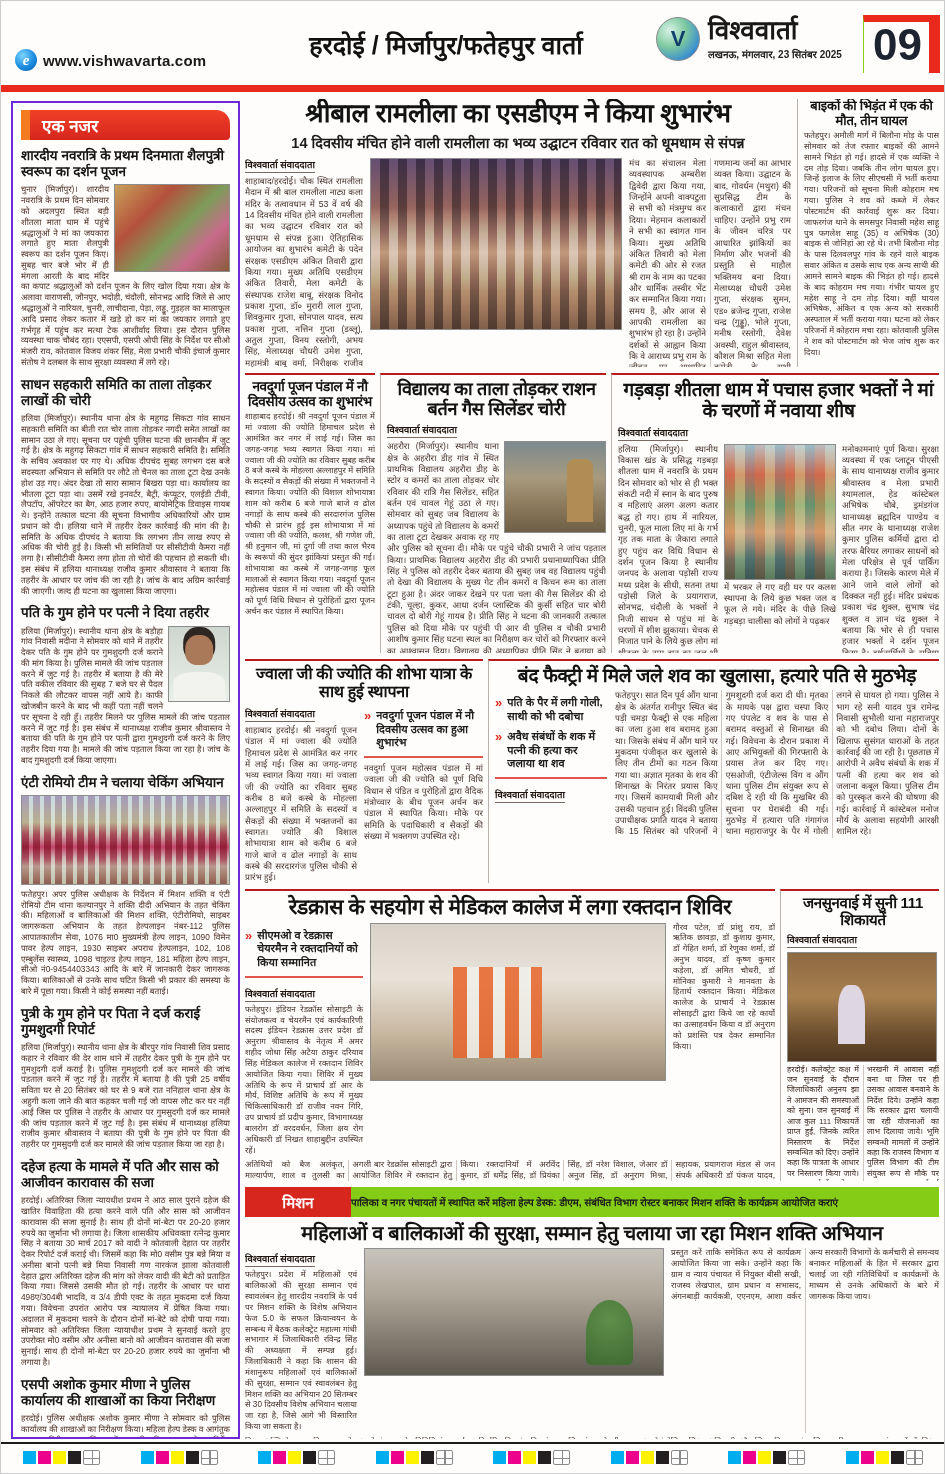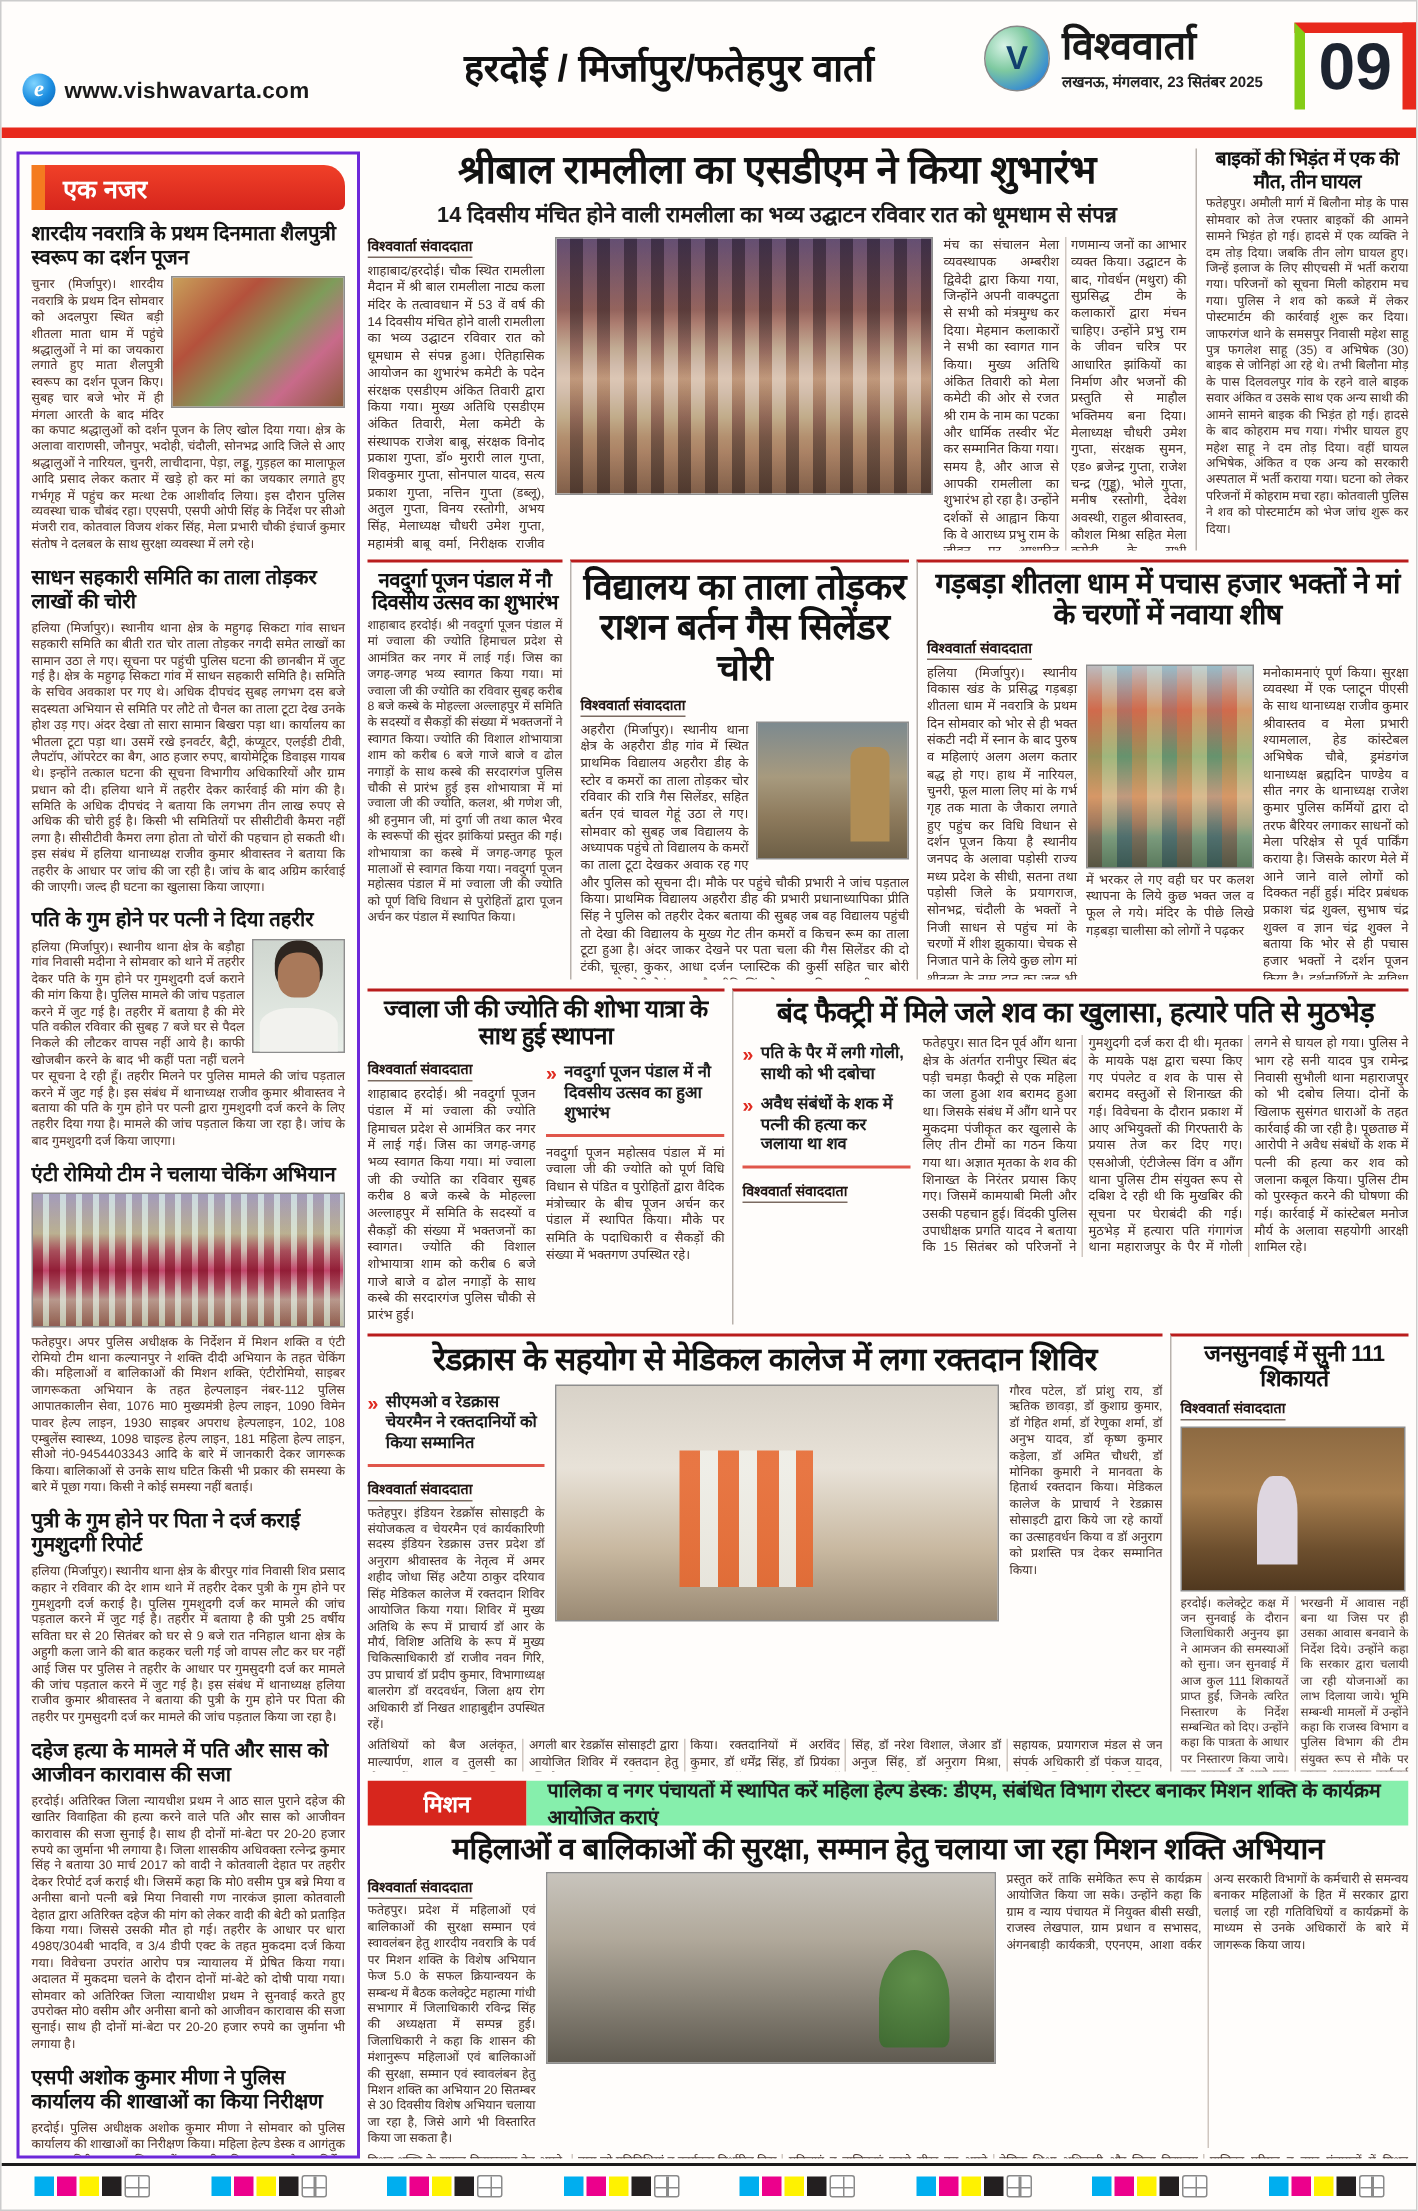--- a/index.html
+++ b/index.html
@@ -9,21 +9,21 @@
 
   
   .hdr-site { position:absolute; left:14px; top:48px; display:flex; align-items:center; gap:6px; }
   .e-icon { width:22px; height:22px; border-radius:50%; background:radial-gradient(circle at 35% 30%, #7fd4ff, #1b8de0 55%, #0a5fb0); color:#fff; font:italic bold 15px "Liberation Serif",serif; display:flex; align-items:center; justify-content:center; }
   .site-url { font-size:15px; font-weight:bold; color:#1a1a1a; letter-spacing:.2px; }
   .hdr-section { position:absolute; left:255px; top:26px; width:380px; text-align:center; font-size:25px; font-weight:bold; color:#111; }
   .hdr-logo { position:absolute; left:655px; top:16px; display:flex; gap:8px; align-items:center; }
   .globe { width:44px; height:44px; border-radius:50%; background:radial-gradient(circle at 30% 30%, #d8f3e6, #7ec9a0 40%, #3a8fd0 75%, #1d5fa8); border:1px solid #888; display:flex; align-items:center; justify-content:center; color:#12406e; font-size:22px; font-weight:bold; }
   .masthead-name { font-size:26px; font-weight:bold; color:#181818; line-height:1; }
   .edition-line { font-size:10px; font-weight:bold; color:#222; margin-top:4px; }
-  .pagenum { position:absolute; left:862px; top:14px; border-top:7px solid #e8291c; border-right:11px solid #e8291c; border-left:7px solid #84cc16; padding:1px 7px 6px 9px; font-size:44px; font-weight:bold; color:#1d2430; line-height:1; }
+  .pagenum { position:absolute; left:862px; top:14px; border-top:7px solid #e8291c; border-right:11px solid #e8291c; border-left:1px solid #84cc16; padding:1px 7px 6px 9px; font-size:44px; font-weight:bold; color:#1d2430; line-height:1; }
   .hdr-redbar { position:absolute; left:0; top:84px; width:945px; height:7px; background:#e8291c; }
 
   
   .story { position:absolute; overflow:hidden; }
   .rule-top { border-top:2px solid #b91c1c; }
   .vline { border-left:1px solid #b9b2ac; }
   .headline { font-weight:bold; color:#121212; text-align:center; line-height:1.12; letter-spacing:-.3px; }
   .subhead { font-weight:bold; color:#1c1c1c; text-align:center; }
   .byline { font-size:9.5px; font-weight:bold; color:#201410; border-bottom:1px solid #7b6a60; display:inline-block; padding-bottom:1px; margin:3px 0 3px; }
   .body-txt { font-size:8.6px; line-height:1.32; color:#43302a; text-align:justify; word-break:break-word; }
@@ -62,21 +62,21 @@
   .ph-blood   { background:linear-gradient(180deg,#d8d2c8 0%,#e8e2d8 35%,#c8b8a0 70%,#9a8a74 100%); }
   .ph-blood::after { content:""; position:absolute; left:28%; top:28%; width:30%; height:58%; background:repeating-linear-gradient(90deg,#e8642a 0 14px,#f0f0ea 14px 26px); opacity:.85; }
   .ph-office  { background:linear-gradient(180deg,#8d6a42 0%,#a87f4f 40%,#6d4f2e 75%,#50381f 100%); }
   .ph-office::after { content:""; position:absolute; left:34%; top:30%; width:18%; height:55%; background:#ded6e0; border-radius:40% 40% 0 0; }
   .ph-meeting { background:linear-gradient(180deg,#c8c4bc 0%,#b0a89a 35%,#8a8478 65%,#5f5a50 100%); }
   .ph-meeting::after { content:""; position:absolute; right:10%; bottom:8%; width:16%; height:52%; background:radial-gradient(circle at 50% 30%, #5f8f4a, #3f6a32); border-radius:50% 50% 10% 10%; }
 
   
   .mission-strip { display:flex; align-items:stretch; height:30px; }
   .mission-tag { background:#d7261d; color:#fff; font-size:15px; font-weight:bold; display:flex; align-items:center; justify-content:center; width:106px; flex:none; }
-  .mission-strap { flex:1; background:#86efac; color:#1c1c1c; font-size:13px; font-weight:bold; display:flex; align-items:center; padding:0 14px; }
+  .mission-strap { flex:1; background:#84cc16; color:#1c1c1c; font-size:10px; font-weight:bold; display:flex; align-items:center; padding:0 0; }
 
   
   .bot-rule { position:absolute; left:0; top:1441px; width:945px; height:2px; background:#1c1c1c; }
   .marks { position:absolute; left:22px; top:1449px; width:900px; display:flex; justify-content:space-between; }
   .mark-g { display:flex; gap:2px; align-items:center; }
   .mark-g span { width:13px; height:13px; display:block; }
   .mk-c{background:#00aeef}.mk-m{background:#ec008c}.mk-y{background:#fff200}.mk-k{background:#231f20}
   .mk-reg { width:17px !important; height:15px !important; border:1.5px solid #8a8a8a; border-radius:2px; position:relative; background:#fff !important; }
   .mk-reg::before{content:"";position:absolute;left:50%;top:0;bottom:0;width:1.5px;background:#8a8a8a;}
   .mk-reg::after{content:"";position:absolute;top:50%;left:0;right:0;height:1.5px;background:#8a8a8a;}
@@ -167,21 +167,21 @@
     <h2 class="headline" style="font-size:13px;">बाइकों की भिड़ंत में एक की मौत, तीन घायल</h2>
     <div class="body-txt" style="margin-top:3px;font-size:8.2px;">फतेहपुर। अमौली मार्ग में बिलौना मोड़ के पास सोमवार को तेज रफ्तार बाइकों की आमने सामने भिड़ंत हो गई। हादसे में एक व्यक्ति ने दम तोड़ दिया। जबकि तीन लोग घायल हुए। जिन्हें इलाज के लिए सीएचसी में भर्ती कराया गया। परिजनों को सूचना मिली कोहराम मच गया। पुलिस ने शव को कब्जे में लेकर पोस्टमार्टम की कार्रवाई शुरू कर दिया। जाफरगंज थाने के समसपुर निवासी महेश साहू पुत्र फगलेश साहू (35) व अभिषेक (30) बाइक से जोनिहां आ रहे थे। तभी बिलौना मोड़ के पास दिलवलपुर गांव के रहने वाले बाइक सवार अंकित व उसके साथ एक अन्य साथी की आमने सामने बाइक की भिड़ंत हो गई। हादसे के बाद कोहराम मच गया। गंभीर घायल हुए महेश साहू ने दम तोड़ दिया। वहीं घायल अभिषेक, अंकित व एक अन्य को सरकारी अस्पताल में भर्ती कराया गया। घटना को लेकर परिजनों में कोहराम मचा रहा। कोतवाली पुलिस ने शव को पोस्टमार्टम को भेज जांच शुरू कर दिया।</div>
   </section>
 
   <section class="story rule-top" style="left:244px;top:372px;width:130px;height:280px;padding-top:4px;">
     <h2 class="headline" style="font-size:13.5px;">नवदुर्गा पूजन पंडाल में नौ दिवसीय उत्सव का शुभारंभ</h2>
     <div class="body-txt" style="margin-top:3px;font-size:8.2px;">शाहाबाद हरदोई। श्री नवदुर्गा पूजन पंडाल में मां ज्वाला की ज्योति हिमाचल प्रदेश से आमंत्रित कर नगर में लाई गई। जिस का जगह-जगह भव्य स्वागत किया गया। मां ज्वाला जी की ज्योति का रविवार सुबह करीब 8 बजे कस्बे के मोहल्ला अल्लाहपुर में समिति के सदस्यों व सैकड़ों की संख्या में भक्तजनों ने स्वागत किया। ज्योति की विशाल शोभायात्रा शाम को करीब 6 बजे गाजे बाजे व ढोल नगाड़ों के साथ कस्बे की सरदारगंज पुलिस चौकी से प्रारंभ हुई इस शोभायात्रा में मां ज्वाला जी की ज्योति, कलश, श्री गणेश जी, श्री हनुमान जी, मां दुर्गा जी तथा काल भैरव के स्वरूपों की सुंदर झांकियां प्रस्तुत की गई। शोभायात्रा का कस्बे में जगह-जगह फूल मालाओं से स्वागत किया गया। नवदुर्गा पूजन महोत्सव पंडाल में मां ज्वाला जी की ज्योति को पूर्ण विधि विधान से पुरोहितों द्वारा पूजन अर्चन कर पंडाल में स्थापित किया।</div>
   </section>
 
   <section class="story rule-top vline" style="left:379px;top:372px;width:226px;height:280px;padding:4px 0 0 6px;">
-    <h2 class="headline" style="font-size:24px;text-align:center;">विद्यालय का ताला तोड़कर राशन बर्तन गैस सिलेंडर चोरी</h2>
+    <h2 class="headline" style="font-size:18px;text-align:center;">विद्यालय का ताला तोड़कर राशन बर्तन गैस सिलेंडर चोरी</h2>
     <span class="byline">विश्ववार्ता संवाददाता</span>
     <div class="body-txt">
       <span class="photo ph-school" style="float:right;width:102px;height:92px;margin:0 0 3px 5px;"></span>
       <span>अहरौरा (मिर्जापुर)। स्थानीय थाना क्षेत्र के अहरौरा डीह गांव में स्थित प्राथमिक विद्यालय अहरौरा डीह के स्टोर व कमरों का ताला तोड़कर चोर रविवार की रात्रि गैस सिलेंडर, सहित बर्तन एवं चावल गेहूं उठा ले गए। सोमवार को सुबह जब विद्यालय के अध्यापक पहुंचे तो विद्यालय के कमरों का ताला टूटा देखकर अवाक रह गए और पुलिस को सूचना दी। मौके पर पहुंचे चौकी प्रभारी ने जांच पड़ताल किया। प्राथमिक विद्यालय अहरौरा डीह की प्रभारी प्रधानाध्यापिका प्रीति सिंह ने पुलिस को तहरीर देकर बताया की सुबह जब वह विद्यालय पहुंची तो देखा की विद्यालय के मुख्य गेट तीन कमरों व किचन रूम का ताला टूटा हुआ है। अंदर जाकर देखने पर पता चला की गैस सिलेंडर की दो टंकी, चूल्हा, कुकर, आधा दर्जन प्लास्टिक की कुर्सी सहित चार बोरी चावल दो बोरी गेहूं गायब है। प्रीति सिंह ने घटना की जानकारी तत्काल पुलिस को दिया मौके पर पहुंची पी आर वी पुलिस व चौकी प्रभारी आशीष कुमार सिंह घटना स्थल का निरीक्षण कर चोरों को गिरफ्तार करने का आश्वासन दिया। विद्यालय की अध्यापिका प्रीति सिंह ने बताया को ताला तोड़कर वहीं फेंका गया था और गैस सिलेंडर, बर्तन कूकर सहित राशन गायब है।</span>
     </div>
   </section>
 
   <section class="story rule-top vline" style="left:610px;top:372px;width:328px;height:280px;padding:4px 0 0 6px;">
     <h2 class="headline" style="font-size:19px;">गड़बड़ा शीतला धाम में पचास हजार भक्तों ने मां के चरणों में नवाया शीष</h2>
     <span class="byline">विश्ववार्ता संवाददाता</span>

